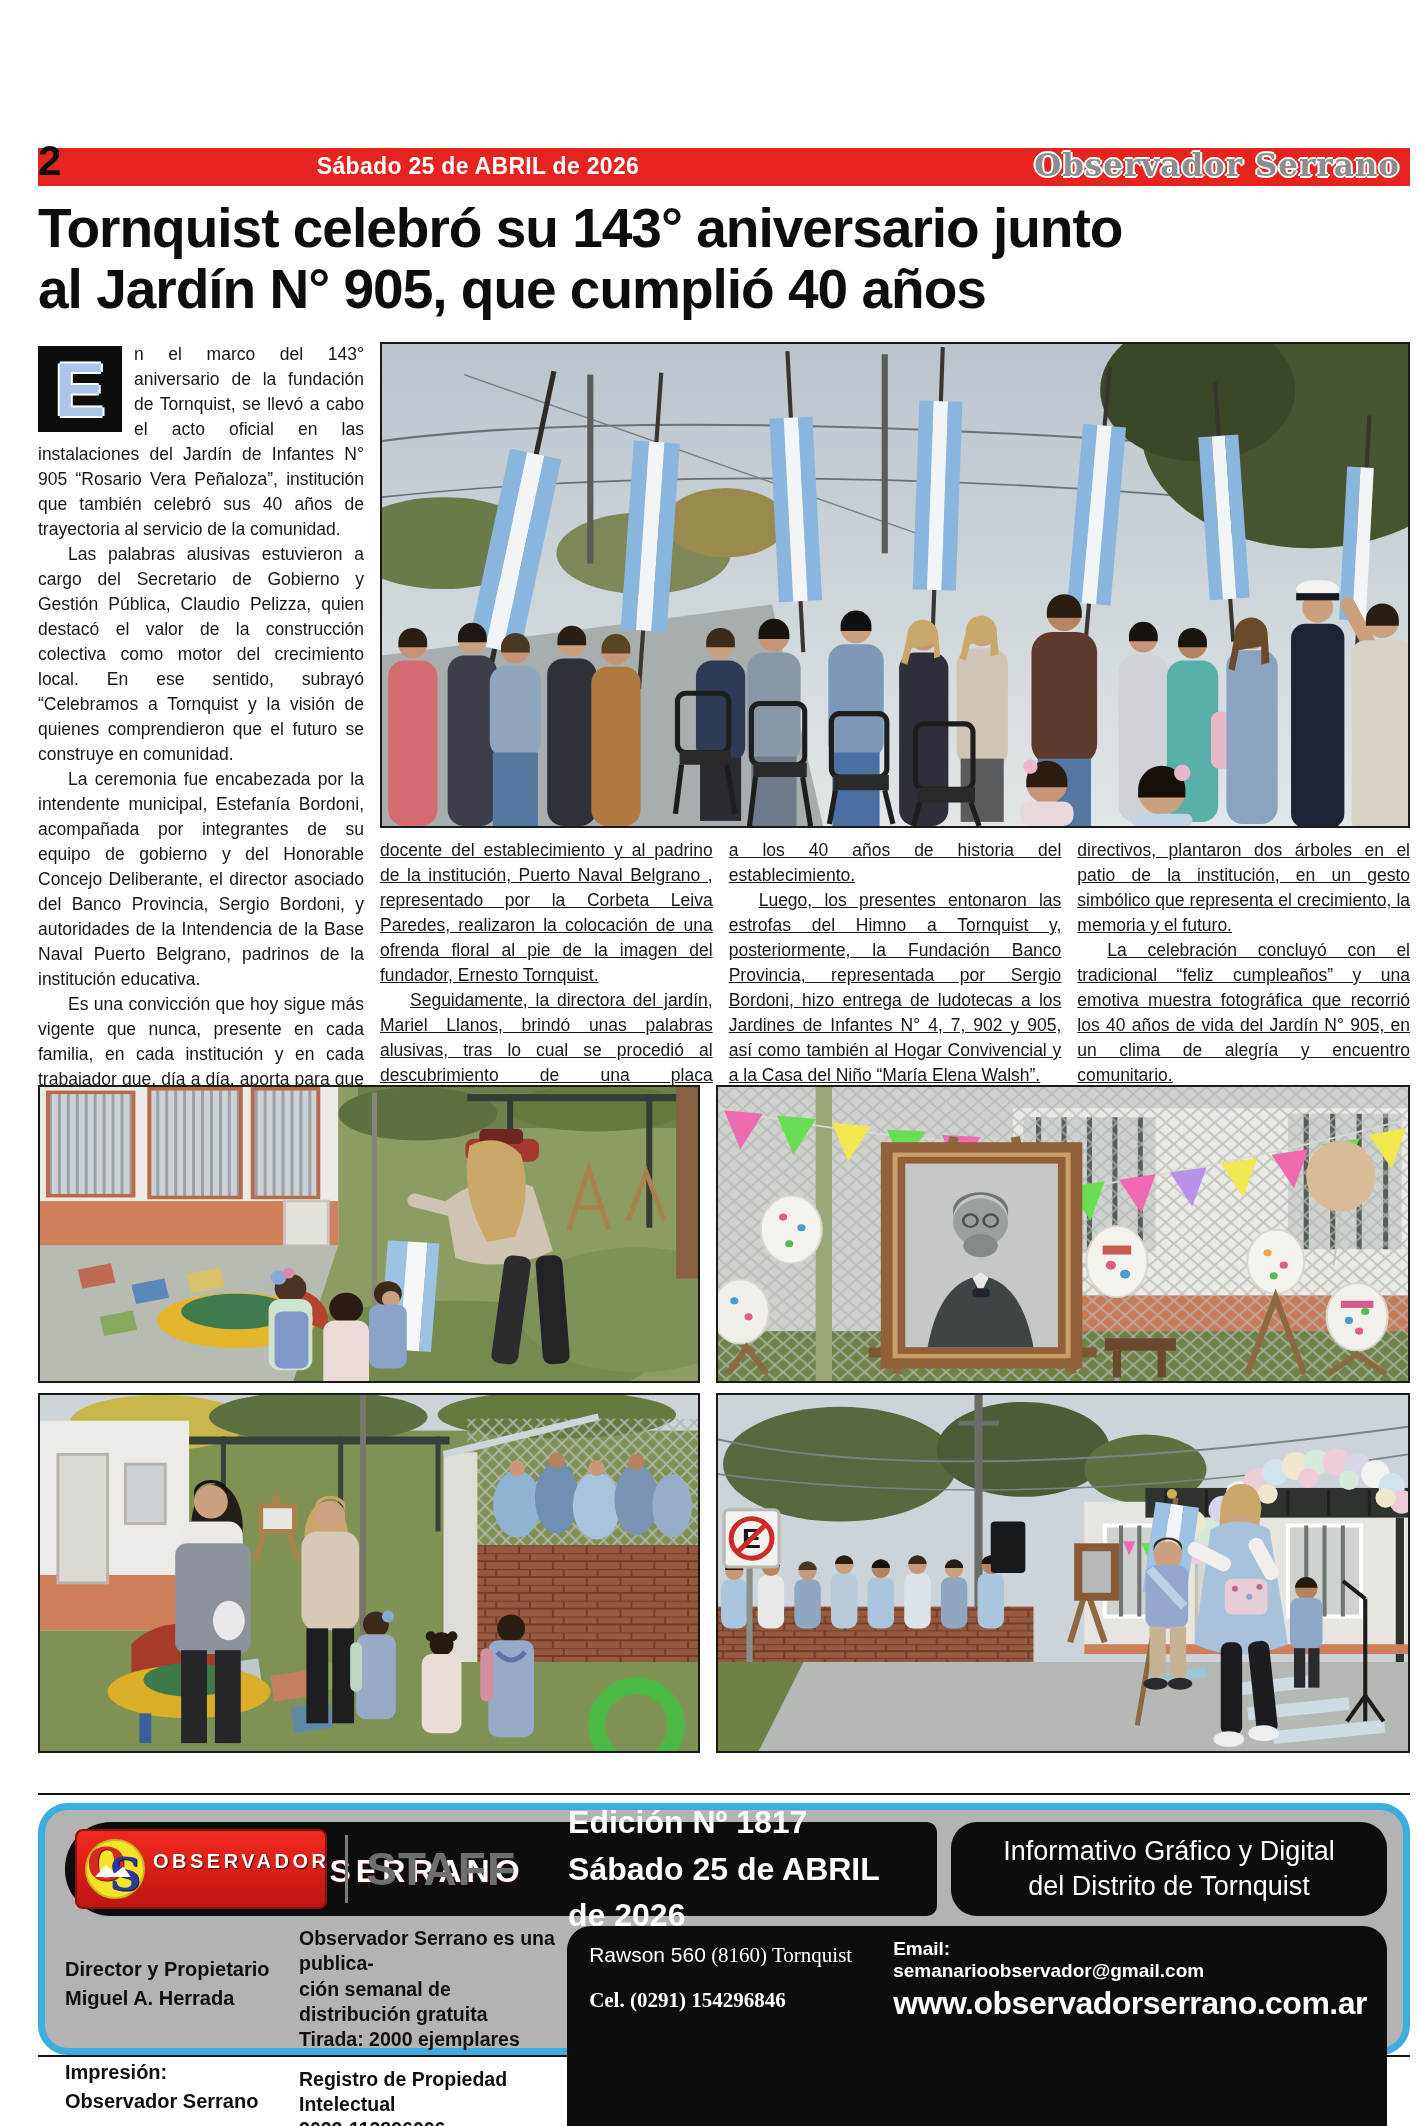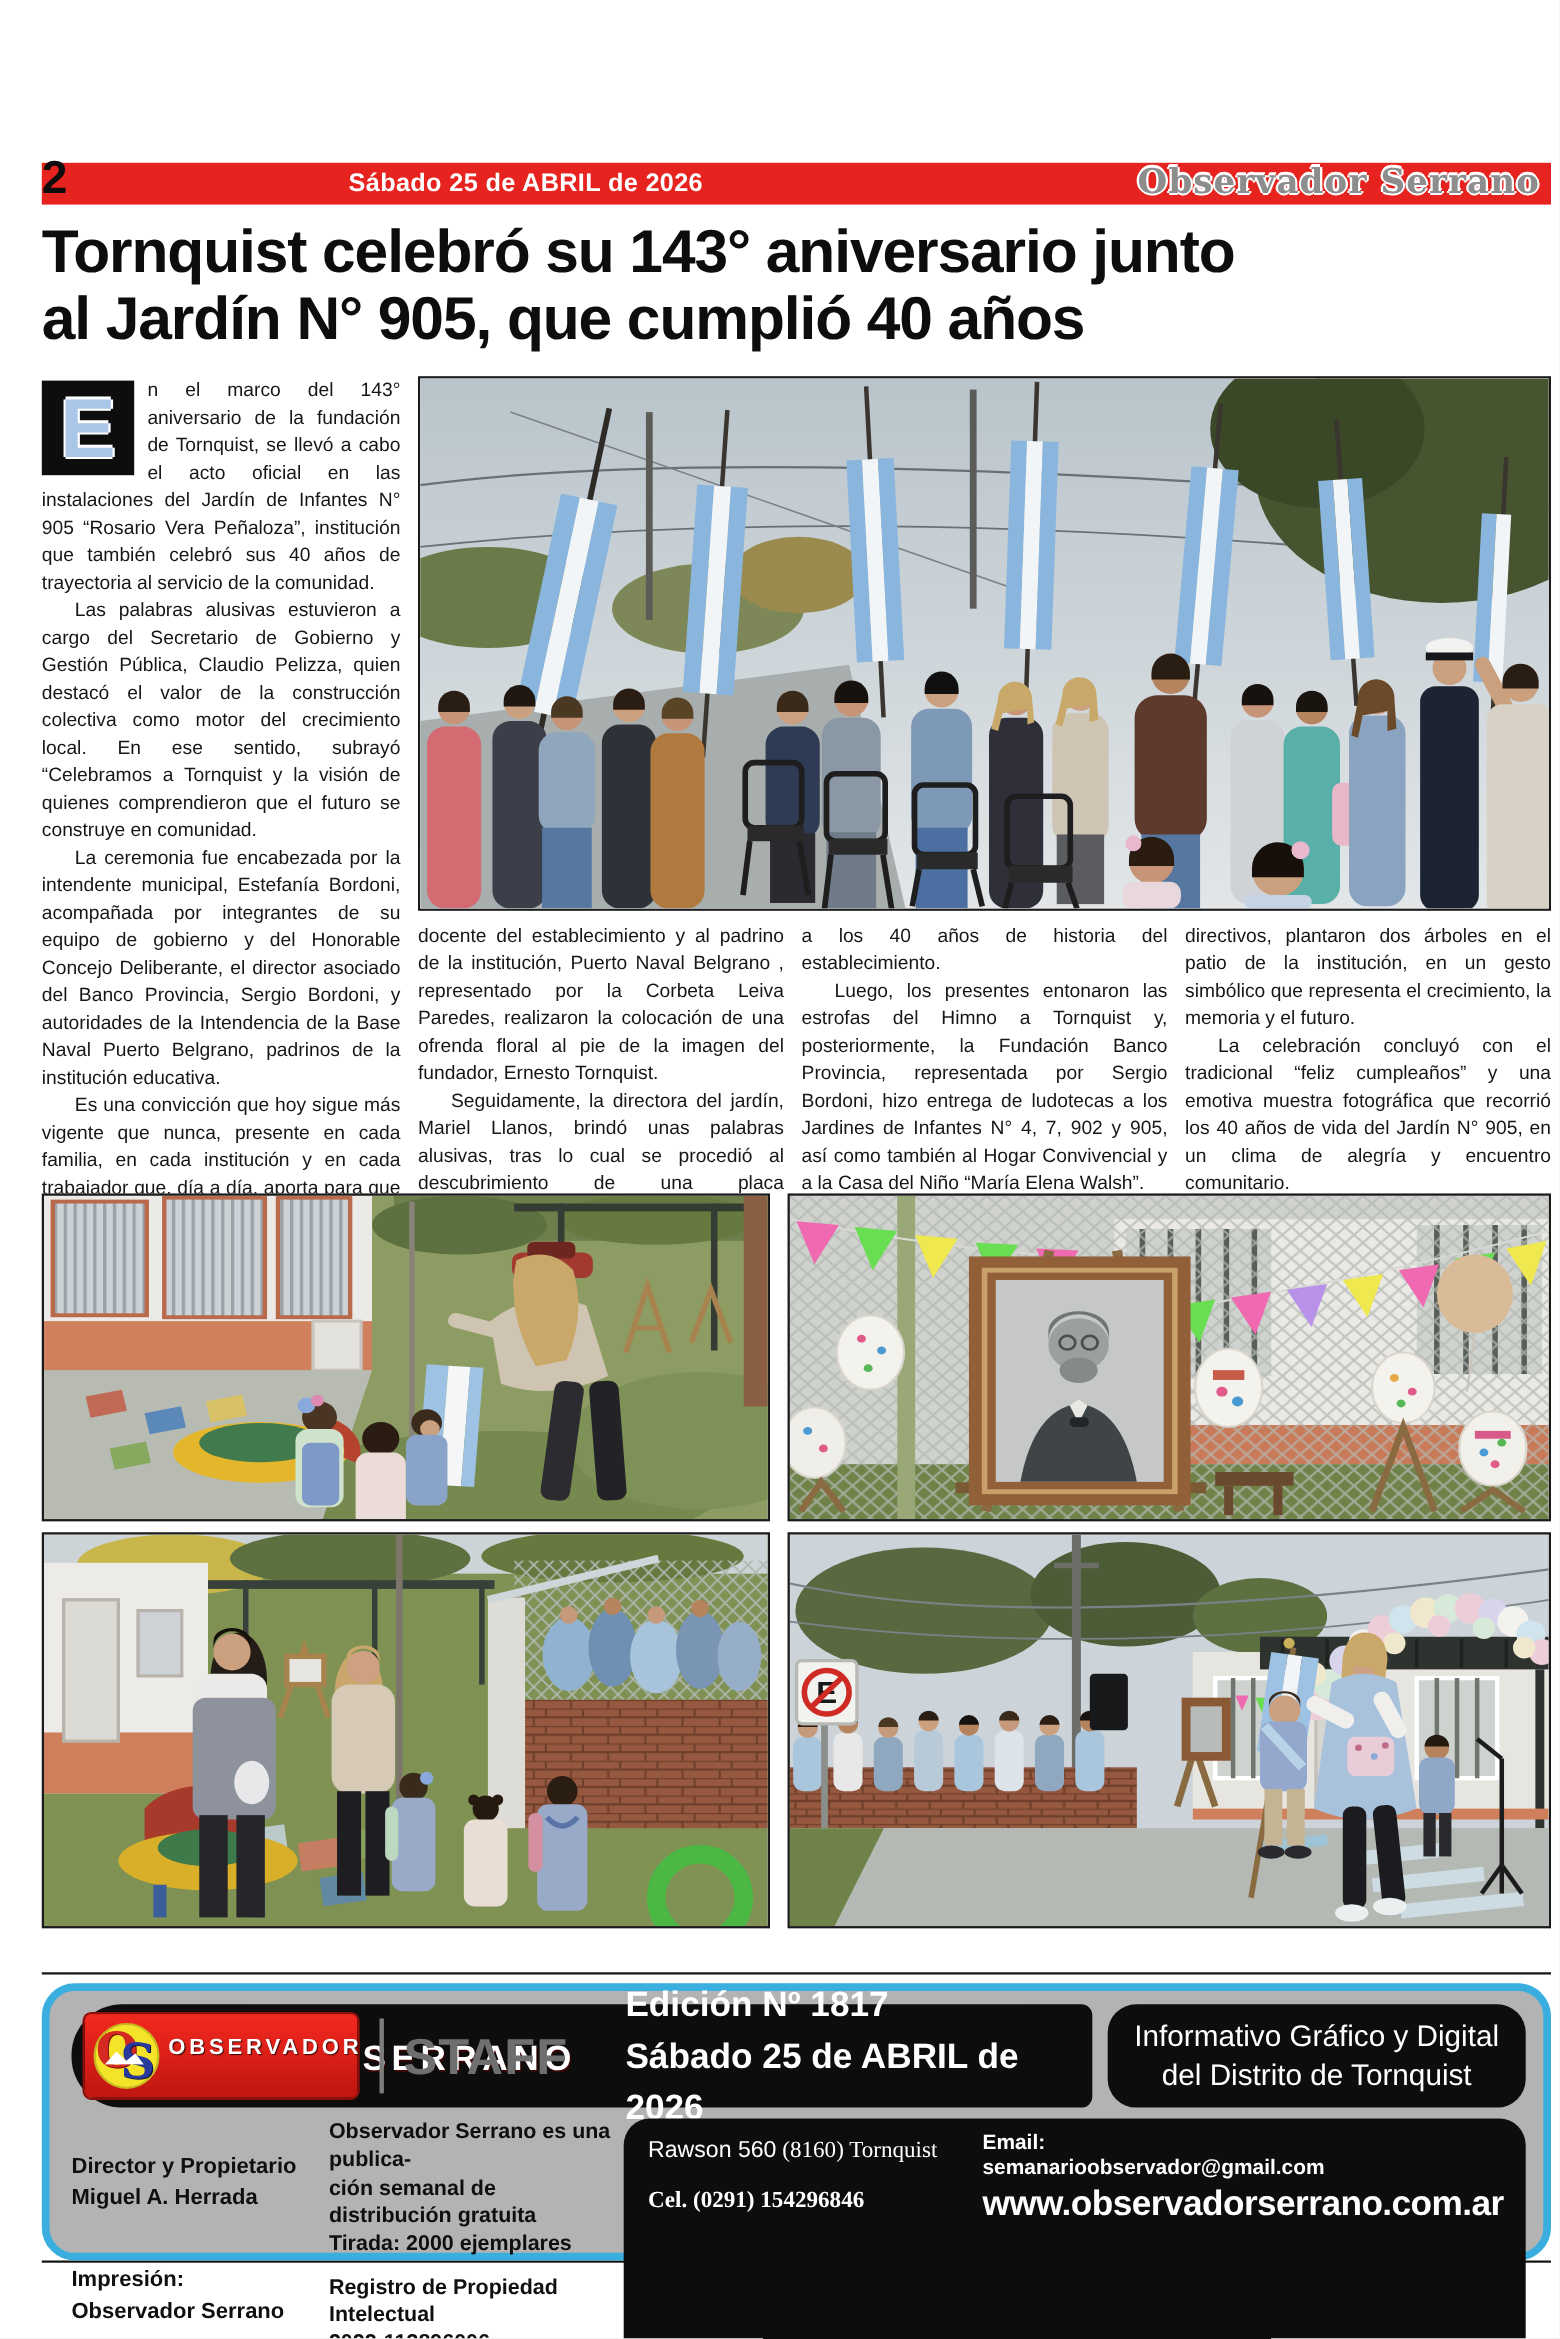--- a/index.html
+++ b/index.html
@@ -17,21 +17,21 @@
 
   
   .headline{position:absolute;top:198px;left:38px;right:8px;font-weight:bold;
             color:#0d0d0d;font-size:55px;line-height:1.1;letter-spacing:-1px;}
 
   
   .article{position:absolute;top:342px;left:38px;right:8px;display:flex;gap:16px;}
   .col1{flex:0 0 326px;}
   .rightwrap{flex:1;display:flex;flex-direction:column;gap:10px;}
   .mainphoto{height:482px;border:2px solid #1a1a1a;overflow:hidden;}
-  .textrow{display:flex;gap:16px;}
+  .textrow{display:flex;gap:16px;text-decoration:underline;}
   .textcol{flex:1;}
   .para{margin:0;text-align:justify;font-size:17.5px;line-height:25px;color:#161616;}
   .textcol .para + .para{text-indent:30px;}
   .indent-all .para{text-indent:30px;}
   .dropcap{float:left;width:84px;height:86px;background:#0d0d0d;color:#a9c6e8;font-size:76px;
            font-weight:bold;display:flex;align-items:center;justify-content:center;
            margin:4px 12px 2px 0;
            text-shadow:-2px 0 #fff,2px 0 #fff,0 -2px #fff,0 2px #fff;}
 
   
@@ -59,21 +59,21 @@
   .logo-s{position:absolute;right:2px;top:12px;font-family:"DejaVu Serif",serif;font-weight:bold;
           font-size:44px;line-height:1;color:#2a3a9c;text-shadow:1px 1px 0 #101840;}
   .logo-mtn{position:absolute;left:8px;top:24px;width:36px;height:12px;background:#fff;
             clip-path:polygon(0 100%,30% 0,55% 70%,78% 15%,100% 100%);}
   .logo-text{display:flex;flex-direction:row;line-height:1;}
   .logo-t1{font-size:20px;font-weight:bold;color:#fff;letter-spacing:3.5px;text-shadow:1px 1px 1px #3c0705;}
   .logo-t2{font-size:32px;font-weight:bold;color:#fff;letter-spacing:5px;margin-top:4px;text-shadow:1px 2px 1px #3c0705;}
   .f-divider{width:4px;height:68px;background:#7d7d7d;}
   .staff{font-size:46px;font-weight:bold;color:#6f6f6f;letter-spacing:1px;}
   .edition{color:#fff;font-weight:bold;font-size:32px;line-height:1.45;margin-left:34px;white-space:pre-line;}
-  .f-info{width:380px;background:#0d0d0d;border-radius:26px;color:#fff;display:flex;flex-direction:column;
+  .f-info{width:436px;background:#0d0d0d;border-radius:26px;color:#fff;display:flex;flex-direction:column;
           justify-content:center;text-align:center;font-size:27px;line-height:1.3;white-space:pre-line;}
   .f-row2{display:flex;margin-top:10px;gap:8px;}
   .f-left{width:292px;font-weight:bold;font-size:20px;color:#0f0f0f;line-height:1.45;white-space:pre-line;}
   .f-left .blk{margin-bottom:16px;white-space:pre-line;}
   .f-mid{width:336px;font-weight:bold;font-size:19.5px;color:#0f0f0f;line-height:1.3;}
   .f-mid .blk{margin-bottom:14px;white-space:pre-line;}
   .f-contact{flex:1;background:#0d0d0d;border-radius:24px;color:#fff;display:flex;
              padding:12px 20px 8px 22px;gap:26px;box-sizing:border-box;}
   .f-contact-left{width:278px;font-size:21px;line-height:1.2;display:flex;flex-direction:column;gap:20px;padding-top:4px;}
   .addr-bold{font-weight:normal;font-family:"Liberation Sans",sans-serif;}

